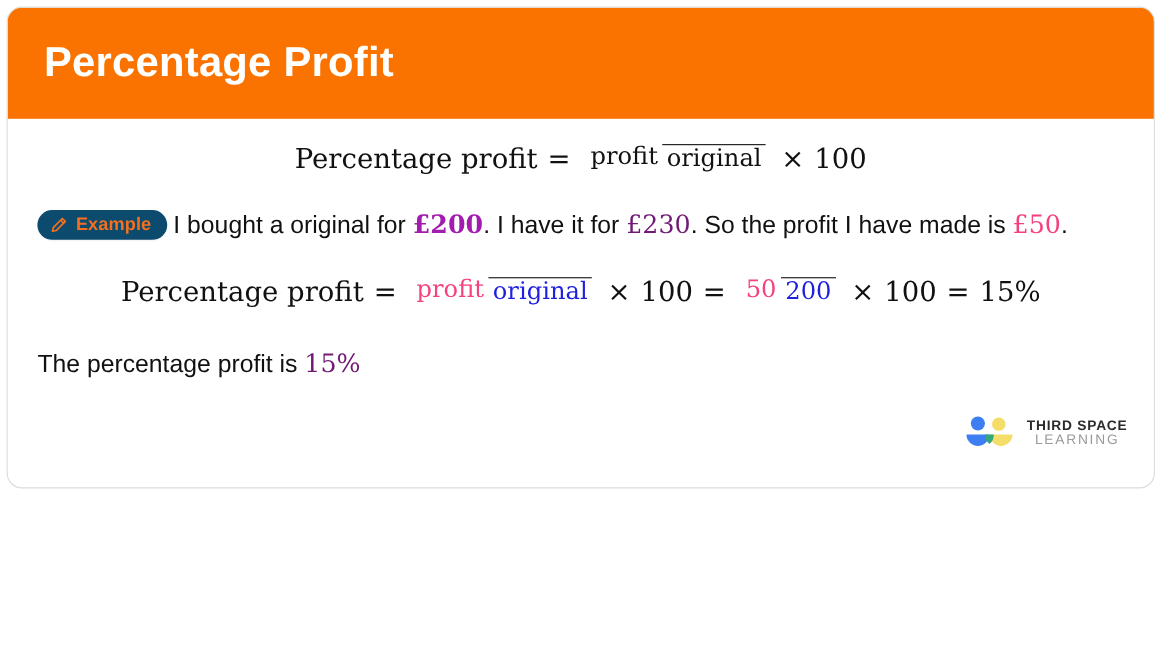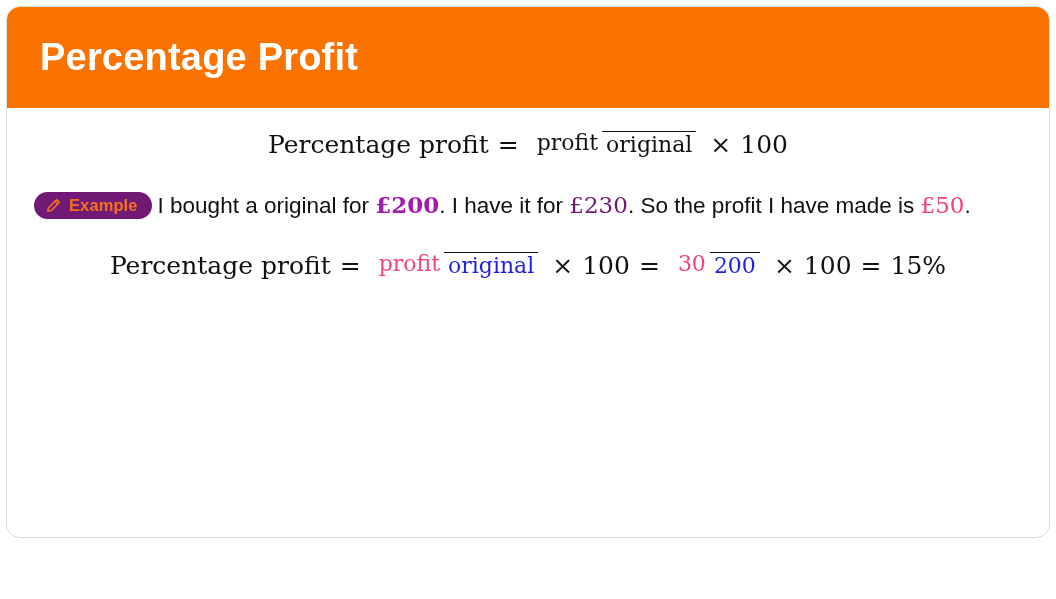--- a/index.html
+++ b/index.html
@@ -12,21 +12,21 @@
     background: #ffffff;
     font-family: "Liberation Sans", sans-serif;
     overflow: hidden;
   }
 
   .card {
     position: absolute;
     left: 6px;
     top: 6px;
     width: 1044px;
-    height: 532px;
+    height: 438px;
     background: #ffffff;
     border: 1px solid #d9ded9;
     border-radius: 14px;
     box-sizing: border-box;
     overflow: hidden;
   }
 
   
   .header {
     position: absolute;
@@ -127,21 +127,21 @@
   .example-block {
     margin-top: 26px;
     font-size: 22.5px;
     line-height: 39px;
     color: #111111;
   }
   .badge {
     display: inline-flex;
     align-items: center;
     gap: 7px;
-    background: #701a75;
+    background: #0c4a6e;
     border-radius: 18px;
     padding: 5px 14px 5px 11px;
     vertical-align: middle;
     position: relative;
     top: -2px;
     margin-right: 6px;
     box-shadow: 0 1px 2px rgba(0,0,0,0.06);
   }
   .badge-label {
     color: #f4701f;
@@ -230,26 +230,43 @@
       <span class="tok">Percentage profit</span>
       <span class="tok op">=</span>
       <span class="frac mixed">
         <span class="num pink">profit</span>
         <span class="den blue">original</span>
       </span>
       <span class="tok op">×</span>
       <span class="tok">100</span>
       <span class="tok op">=</span>
       <span class="frac mixed">
-        <span class="num pink">30</span>
+        <span class="num pink">50</span>
         <span class="den blue">200</span>
       </span>
       <span class="tok op">×</span>
       <span class="tok">100</span>
       <span class="tok op">=</span>
       <span class="tok">15%</span>
     </div>
 
+    <div class="conclusion"><span>The percentage profit is</span>
+      <span class="math">15%</span></div>
 
   </div>
 
+  <div class="logo">
+    <span>
+      <svg class="logo-mark" viewBox="0 0 46 34">
+        <circle cx="12" cy="8" r="6.4" fill="#3d7ff2"></circle>
+        <circle cx="31" cy="8.6" r="6.1" fill="#f5dd6a"></circle>
+        <path d="M1.6 18 H22.4 A10.4 10.4 0 0 1 1.6 18 Z" fill="#3d7ff2"></path>
+        <path d="M22.6 18 H43.4 A10.4 10.4 0 0 1 22.6 18 Z" fill="#f5dd6a"></path>
+        <path d="M18.6 18 H26.4 A10.4 10.4 0 0 1 22.5 26.6 A10.4 10.4 0 0 1 18.6 18 Z" fill="#34a67a"></path>
+      </svg>
+    </span>
+    <span class="logo-text">
+      <span class="l1">THIRD SPACE</span>
+      <span class="l2">LEARNING</span>
+    </span>
+  </div>
 
 </div>
 
 </body></html>

